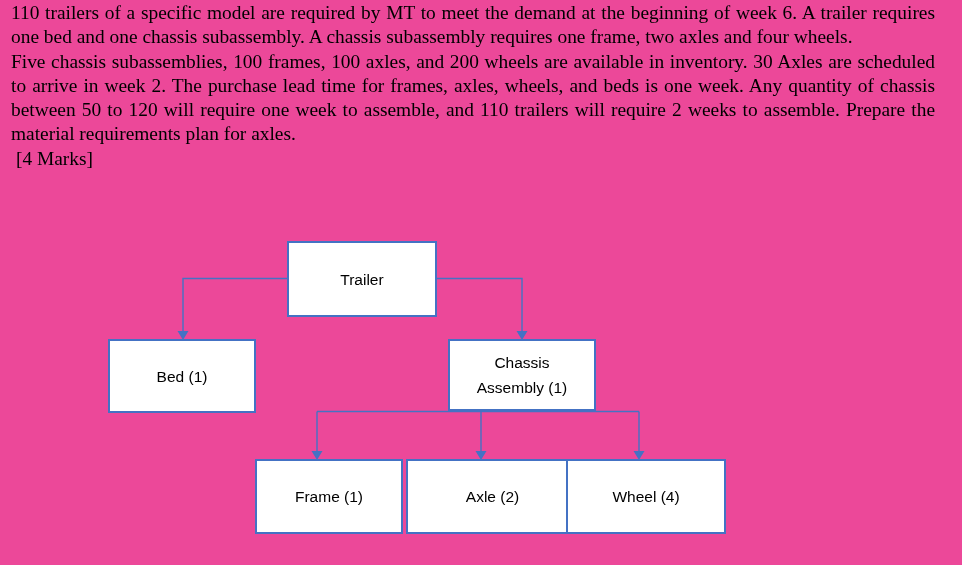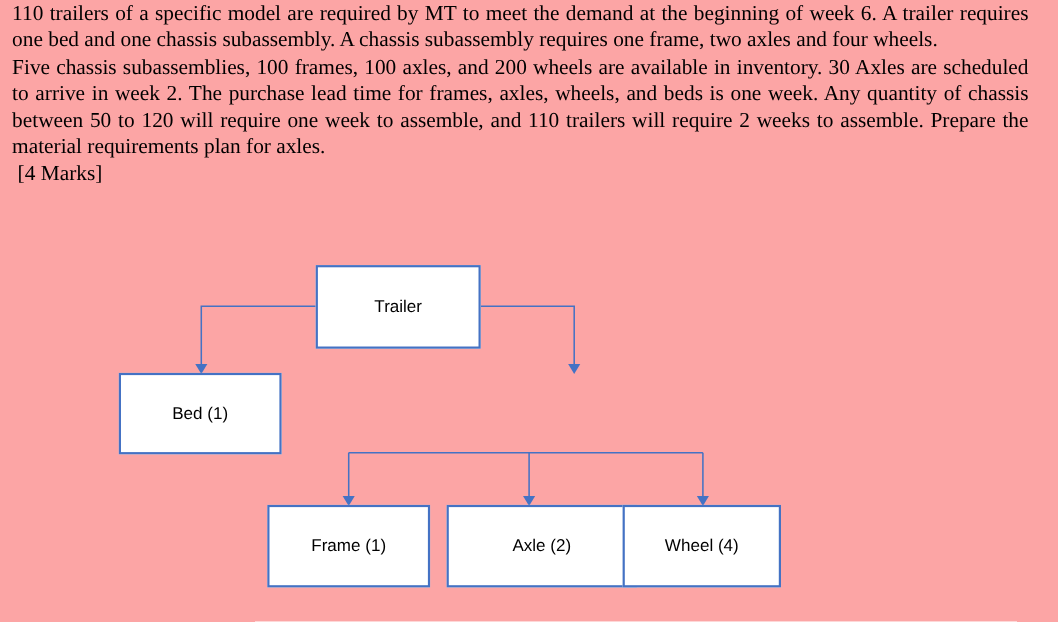--- a/index.html
+++ b/index.html
@@ -1,21 +1,21 @@
 <!DOCTYPE html>
 <html style="--accent: #4472C4; --ink: #000000;"><head>
 <meta charset="utf-8">
 <style>
   :root { --accent: #4472C4; --ink: #000000; }
   html, body { margin: 0; padding: 0; background: #ffffff; }
   .page {
     position: relative;
     width: 962px;
     height: 565px;
-    background: #fca5a5;
+    background: #ec4899;
     overflow: hidden;
     font-family: "Liberation Serif", serif;
   }
   
   .problem {
     position: absolute;
     left: 11px;
     top: 1px;
     width: 924px;
     color: var(--ink);
@@ -39,23 +39,23 @@
     justify-content: center;
     text-align: center;
     font-family: "Liberation Sans", sans-serif;
     font-size: 15.5px;
     color: var(--ink);
   }
   .node .lbl { display: inline-block; max-width: 118px; line-height: 25px; }
   .node-trailer { left: 287px; top: 241px; width: 150px; height: 76px; }
   .node-bed     { left: 108px; top: 339px; width: 148px; height: 74px; }
   .node-chassis { left: 448px; top: 339px; width: 148px; height: 72px; }
-  .node-frame   { left: 243px; top: 459px; width: 148px; height: 75px; }
+  .node-frame   { left: 255px; top: 459px; width: 148px; height: 75px; }
   .node-axle    { left: 406px; top: 459px; width: 173px; height: 75px; }
-  .node-wheel   { left: 566px; top: 459px; width: 144px; height: 75px; }
+  .node-wheel   { left: 566px; top: 459px; width: 160px; height: 75px; }
 </style>
 </head>
 <body>
 
 <div class="page">
 
   <div class="problem">
     <p>110 trailers of a specific model are required by MT to meet the demand at the beginning of week 6. A trailer requires one bed and one chassis subassembly. A chassis subassembly requires one frame, two axles and four wheels.</p>
     <p>Five chassis subassemblies, 100 frames, 100 axles, and 200 wheels are available in inventory. 30 Axles are scheduled to arrive in week 2. The purchase lead time for frames, axles, wheels, and beds is one week. Any quantity of chassis between 50 to 120 will require one week to assemble, and 110 trailers will require 2 weeks to assemble. Prepare the material requirements plan for axles.</p>
     <p class="marks">[4 Marks]</p>
@@ -82,20 +82,23 @@
       <path class="line" d="M 639 411.5 L 639 451"></path>
       <polygon class="head" points="633.5,451 644.5,451 639,460"></polygon>
     </svg>
 
     <div class="node node-trailer">
       <span class="lbl">Trailer</span>
     </div>
     <div class="node node-bed">
       <span class="lbl">Bed (1)</span>
     </div>
+    <div class="node node-chassis">
+      <span class="lbl">Chassis Assembly (1)</span>
+    </div>
     <div class="node node-frame">
       <span class="lbl">Frame (1)</span>
     </div>
     <div class="node node-axle">
       <span class="lbl">Axle (2)</span>
     </div>
     <div class="node node-wheel">
       <span class="lbl">Wheel (4)</span>
     </div>
 

